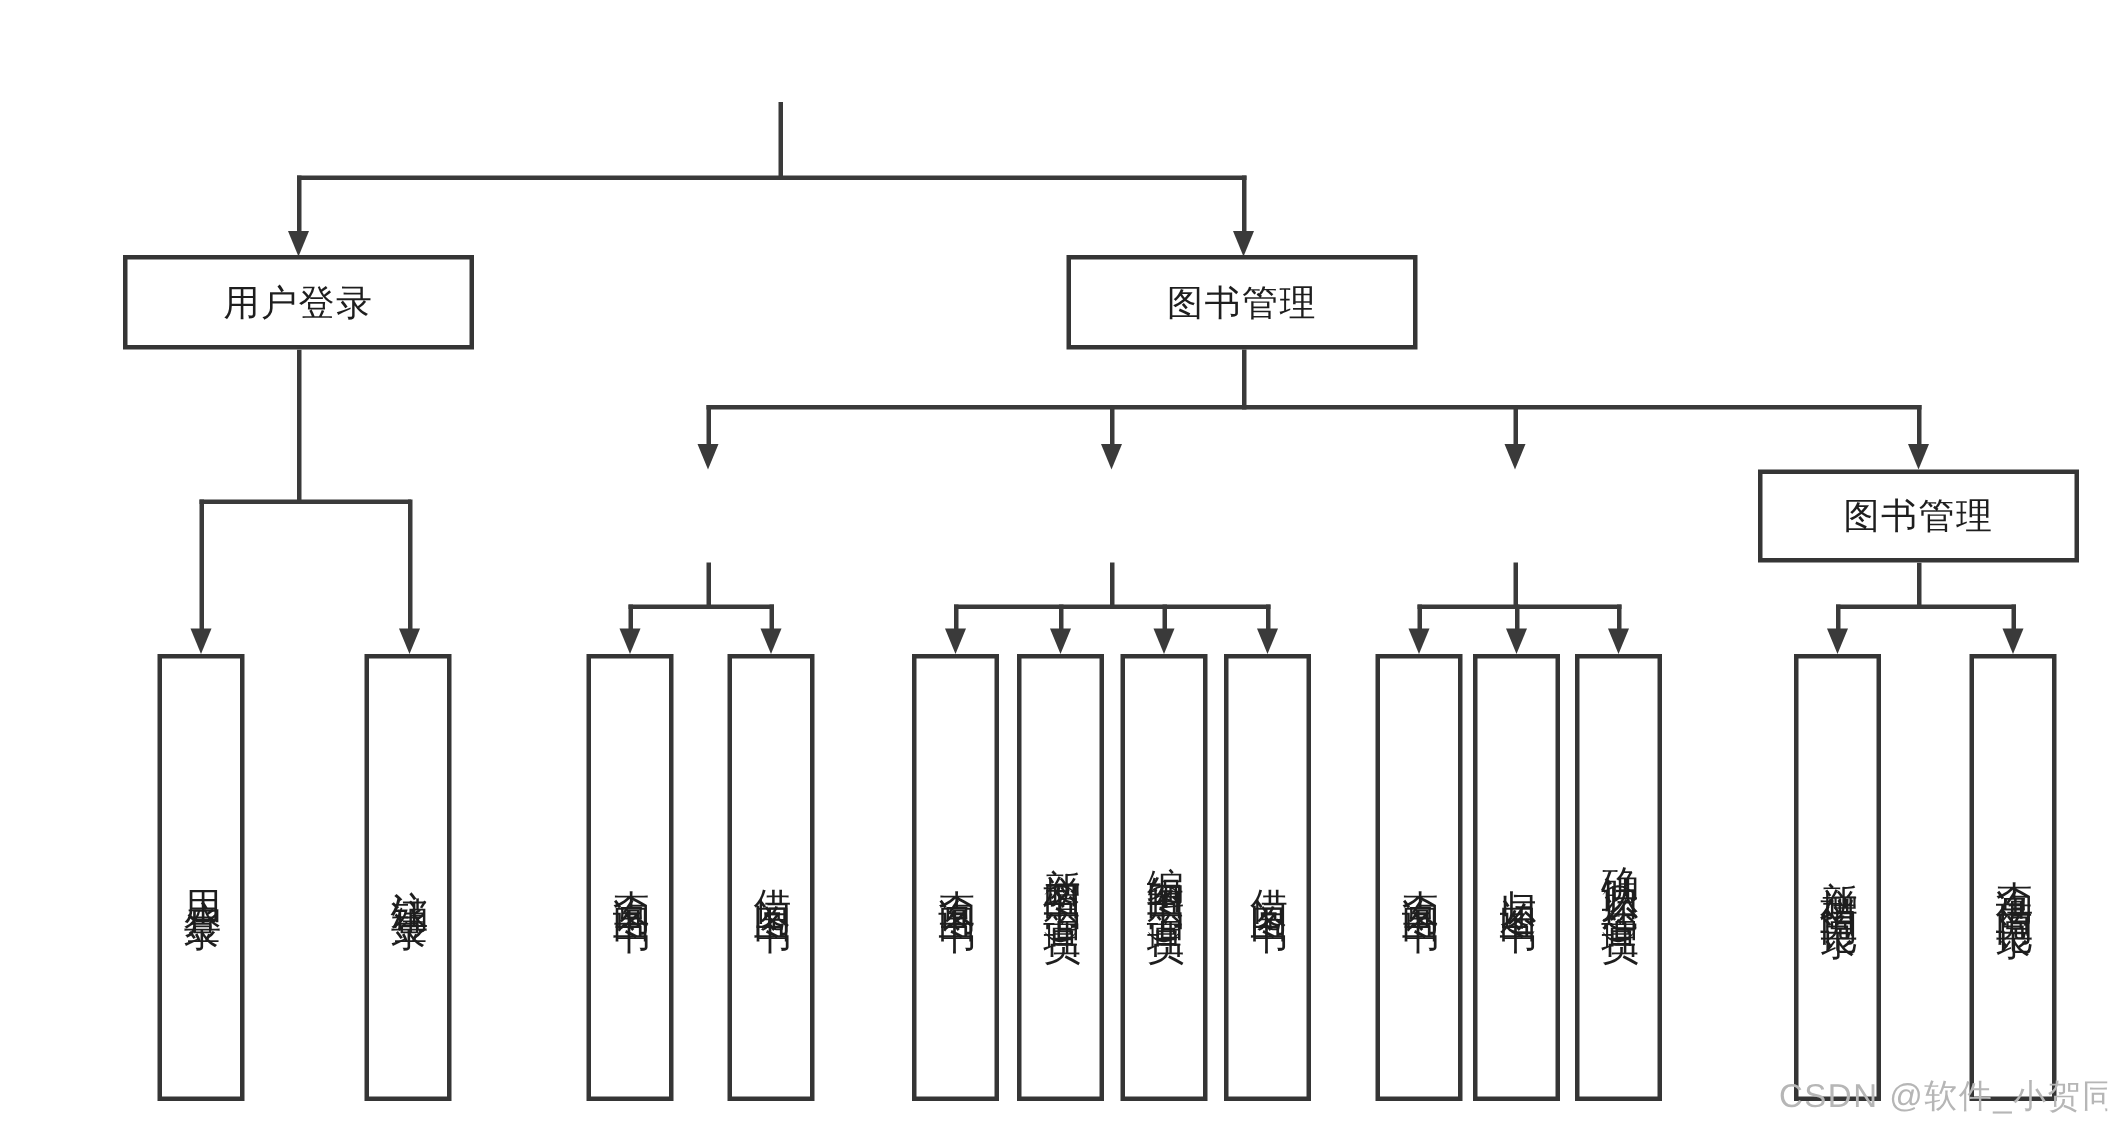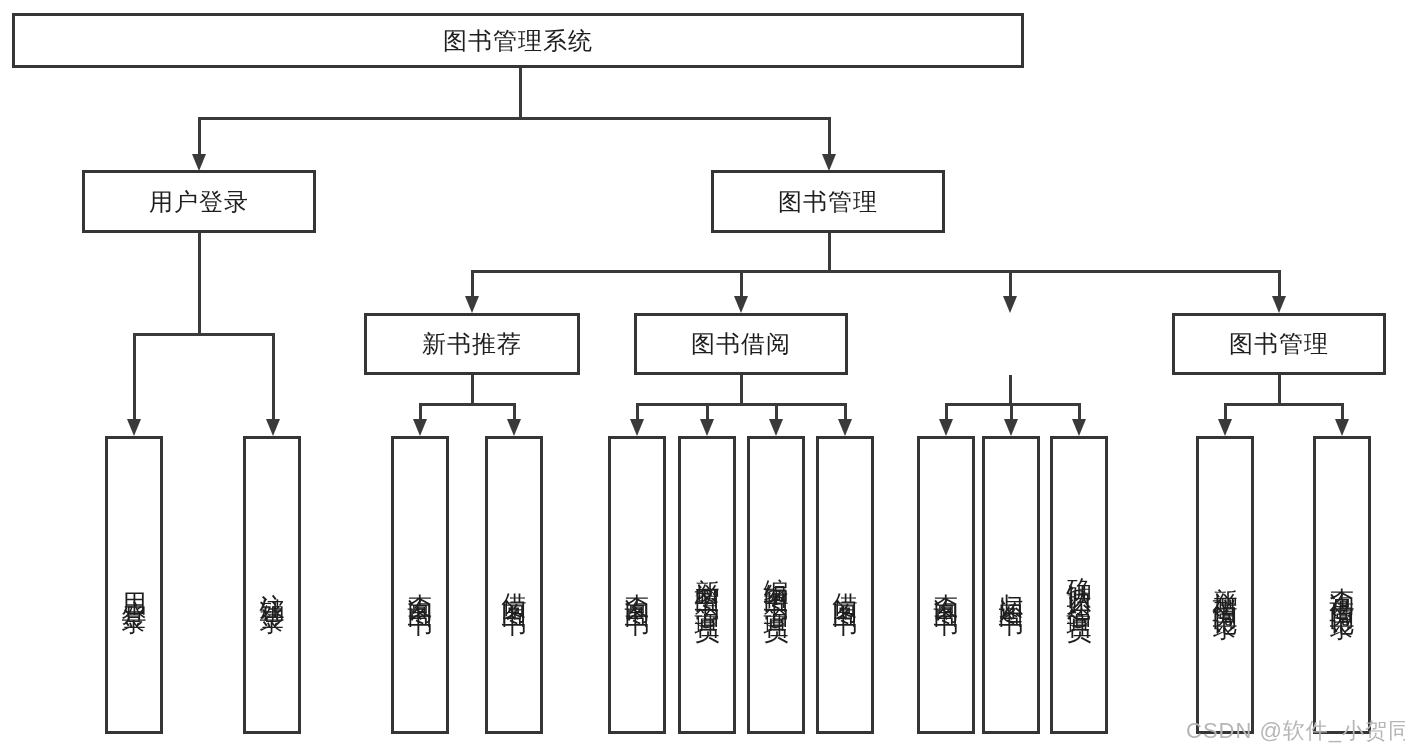--- a/index.html
+++ b/index.html
@@ -99,29 +99,26 @@
   <div class="vl" style="left:1078px;top:403px;height:18px;"></div>
   <div class="arr" style="left:1072px;top:419px;"></div>
 
   <div class="vl" style="left:1278px;top:375px;height:31px;"></div>
   <div class="hl" style="left:1224px;top:403px;width:120px;"></div>
   <div class="vl" style="left:1224px;top:403px;height:18px;"></div>
   <div class="arr" style="left:1218px;top:419px;"></div>
   <div class="vl" style="left:1341px;top:403px;height:18px;"></div>
   <div class="arr" style="left:1335px;top:419px;"></div>
 
-  <div class="node" style="left:12px;top:13px;width:1012px;height:55px;">图书管理系统</div>
 
   <div class="node" style="left:82px;top:170px;width:234px;height:63px;">用户登录</div>
 
   <div class="node" style="left:711px;top:170px;width:234px;height:63px;">图书管理</div>
 
-  <div class="node" style="left:364px;top:313px;width:216px;height:62px;">新书推荐</div>
 
-  <div class="node" style="left:634px;top:313px;width:214px;height:62px;">图书借阅</div>
 
 
   <div class="node" style="left:1172px;top:313px;width:214px;height:62px;">图书管理</div>
 
   <div class="leaf" style="left:105px;">
     <span>用户登录</span>
   </div>
   <div class="leaf" style="left:243px;">
     <span>注销登录</span>
   </div>

